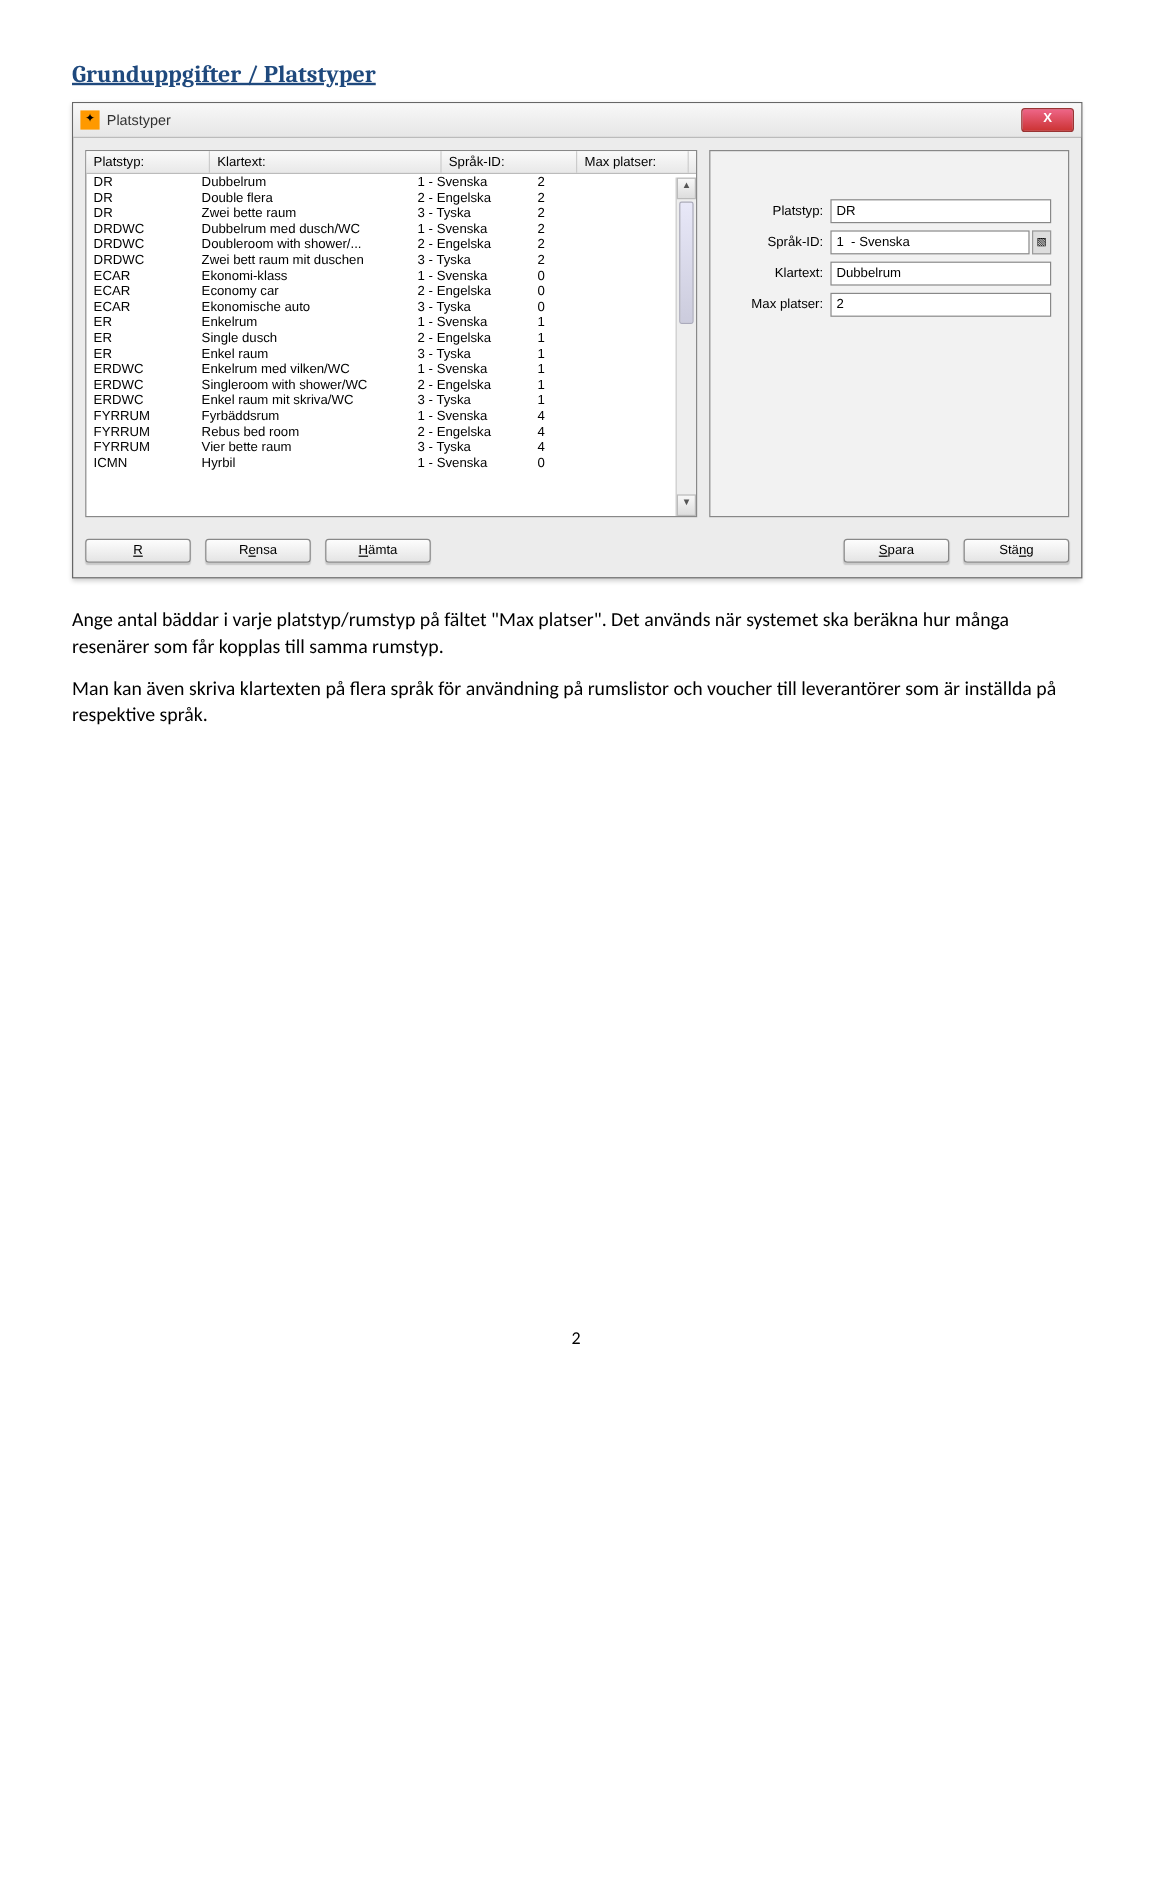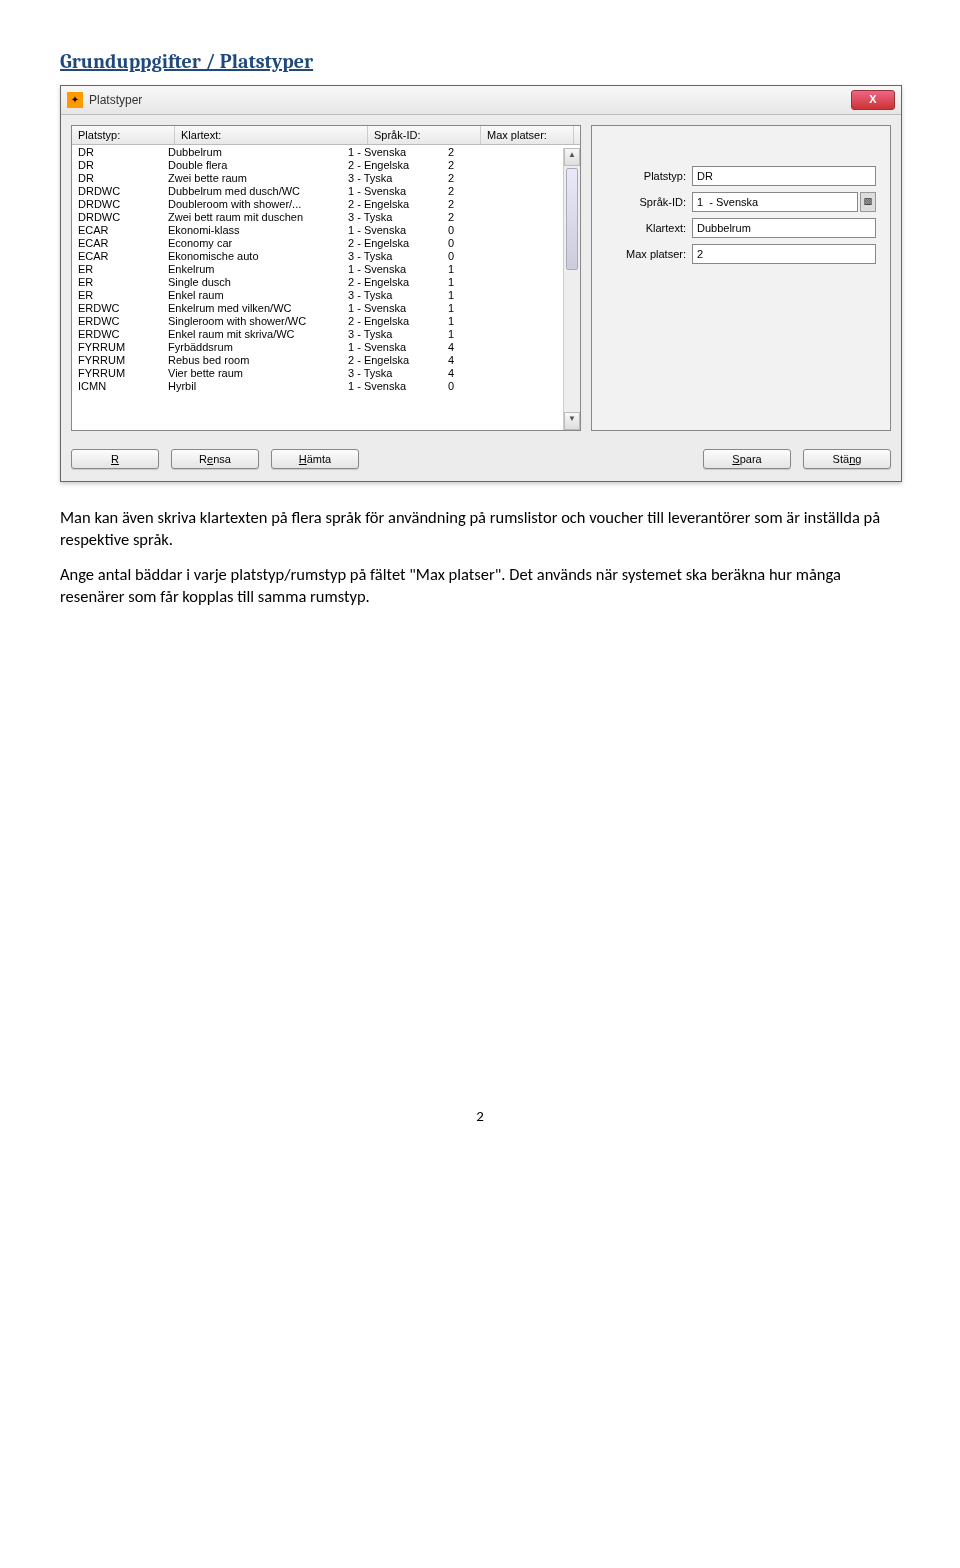--- a/index.html
+++ b/index.html
@@ -365,18 +365,18 @@
     <div class="button-bar">
       <div class="win-button"><u>R</u><span></span></div>
       <div class="win-button">R<u>e</u>nsa</div>
       <div class="win-button"><u>H</u>ämta</div>
       <div class="button-spacer"></div>
       <div class="win-button"><u>S</u>para</div>
       <div class="win-button">Stä<u>n</u>g</div>
     </div>
   </div>
 
+  <div class="body-text">Ange antal bäddar i varje platstyp/rumstyp på fältet "Max platser". Det används när systemet ska beräkna hur många resenärer som får kopplas till samma rumstyp.</div>
+
   <div class="body-text">Man kan även skriva klartexten på flera språk för användning på rumslistor och voucher till leverantörer som är inställda på respektive språk.</div>
-
-  <div class="body-text">Ange antal bäddar i varje platstyp/rumstyp på fältet "Max platser". Det används när systemet ska beräkna hur många resenärer som får kopplas till samma rumstyp.</div>
 
   <div class="page-number">2</div>
 </div>
 
 </body></html>

